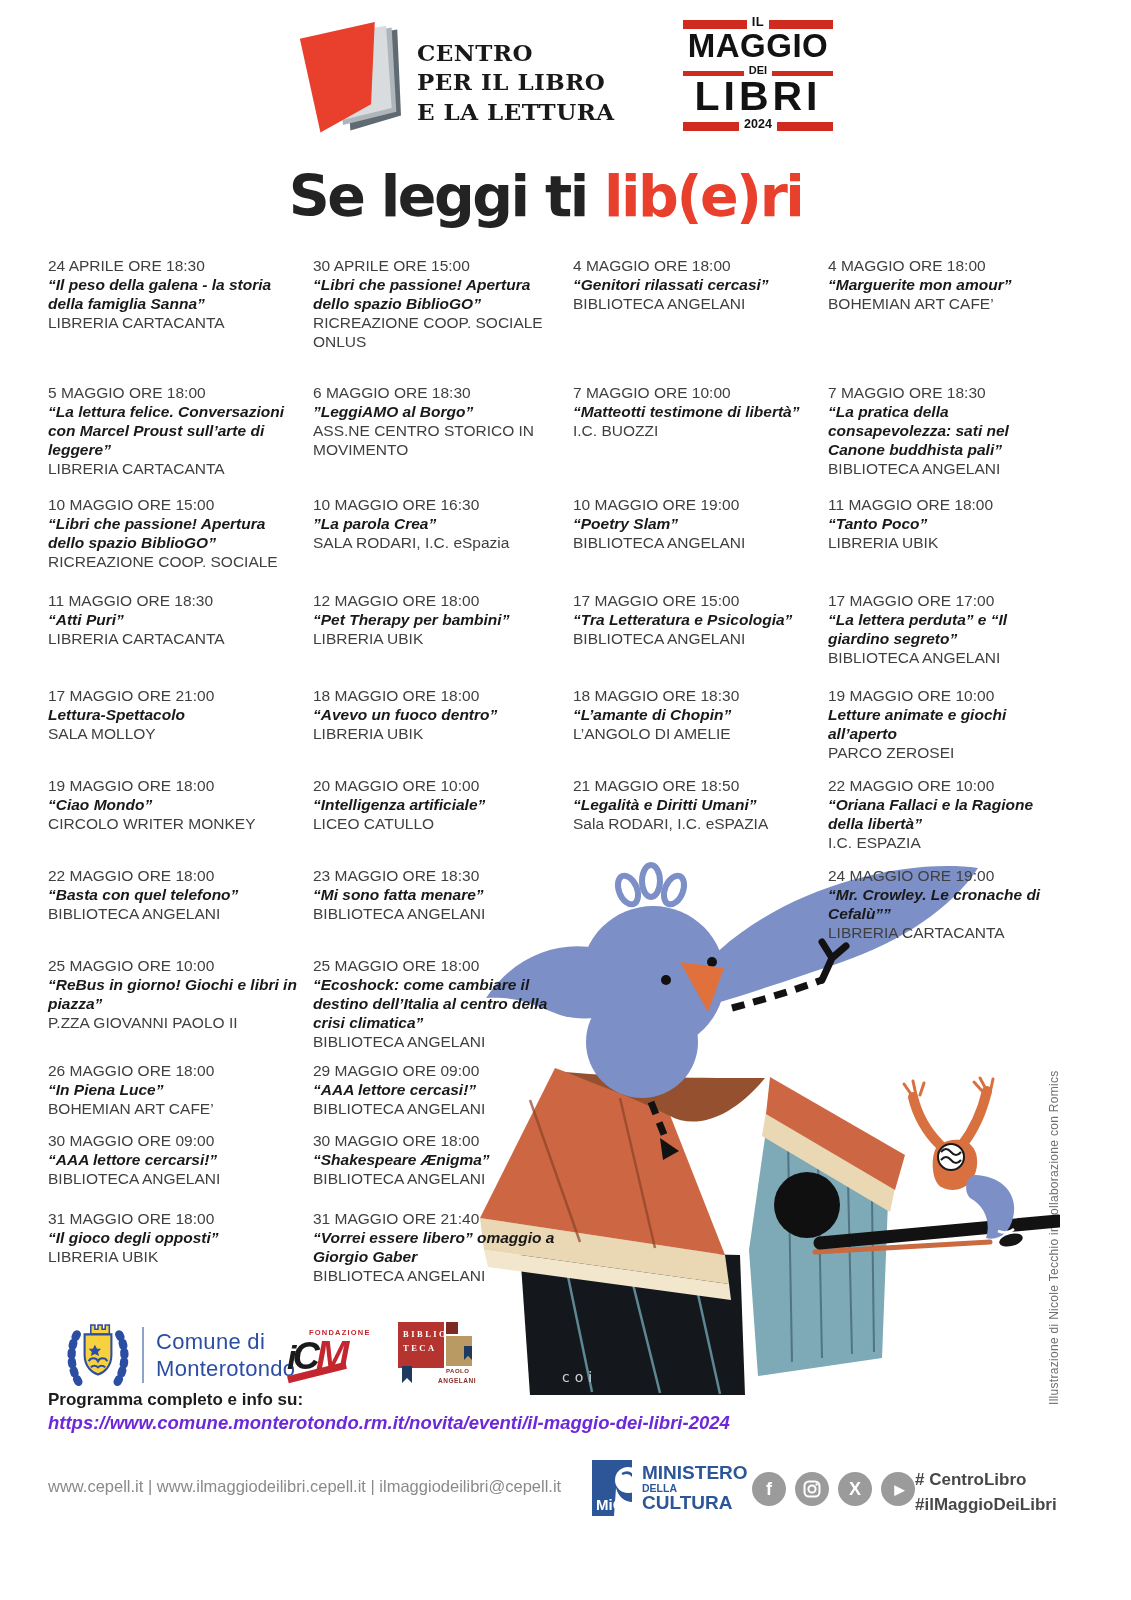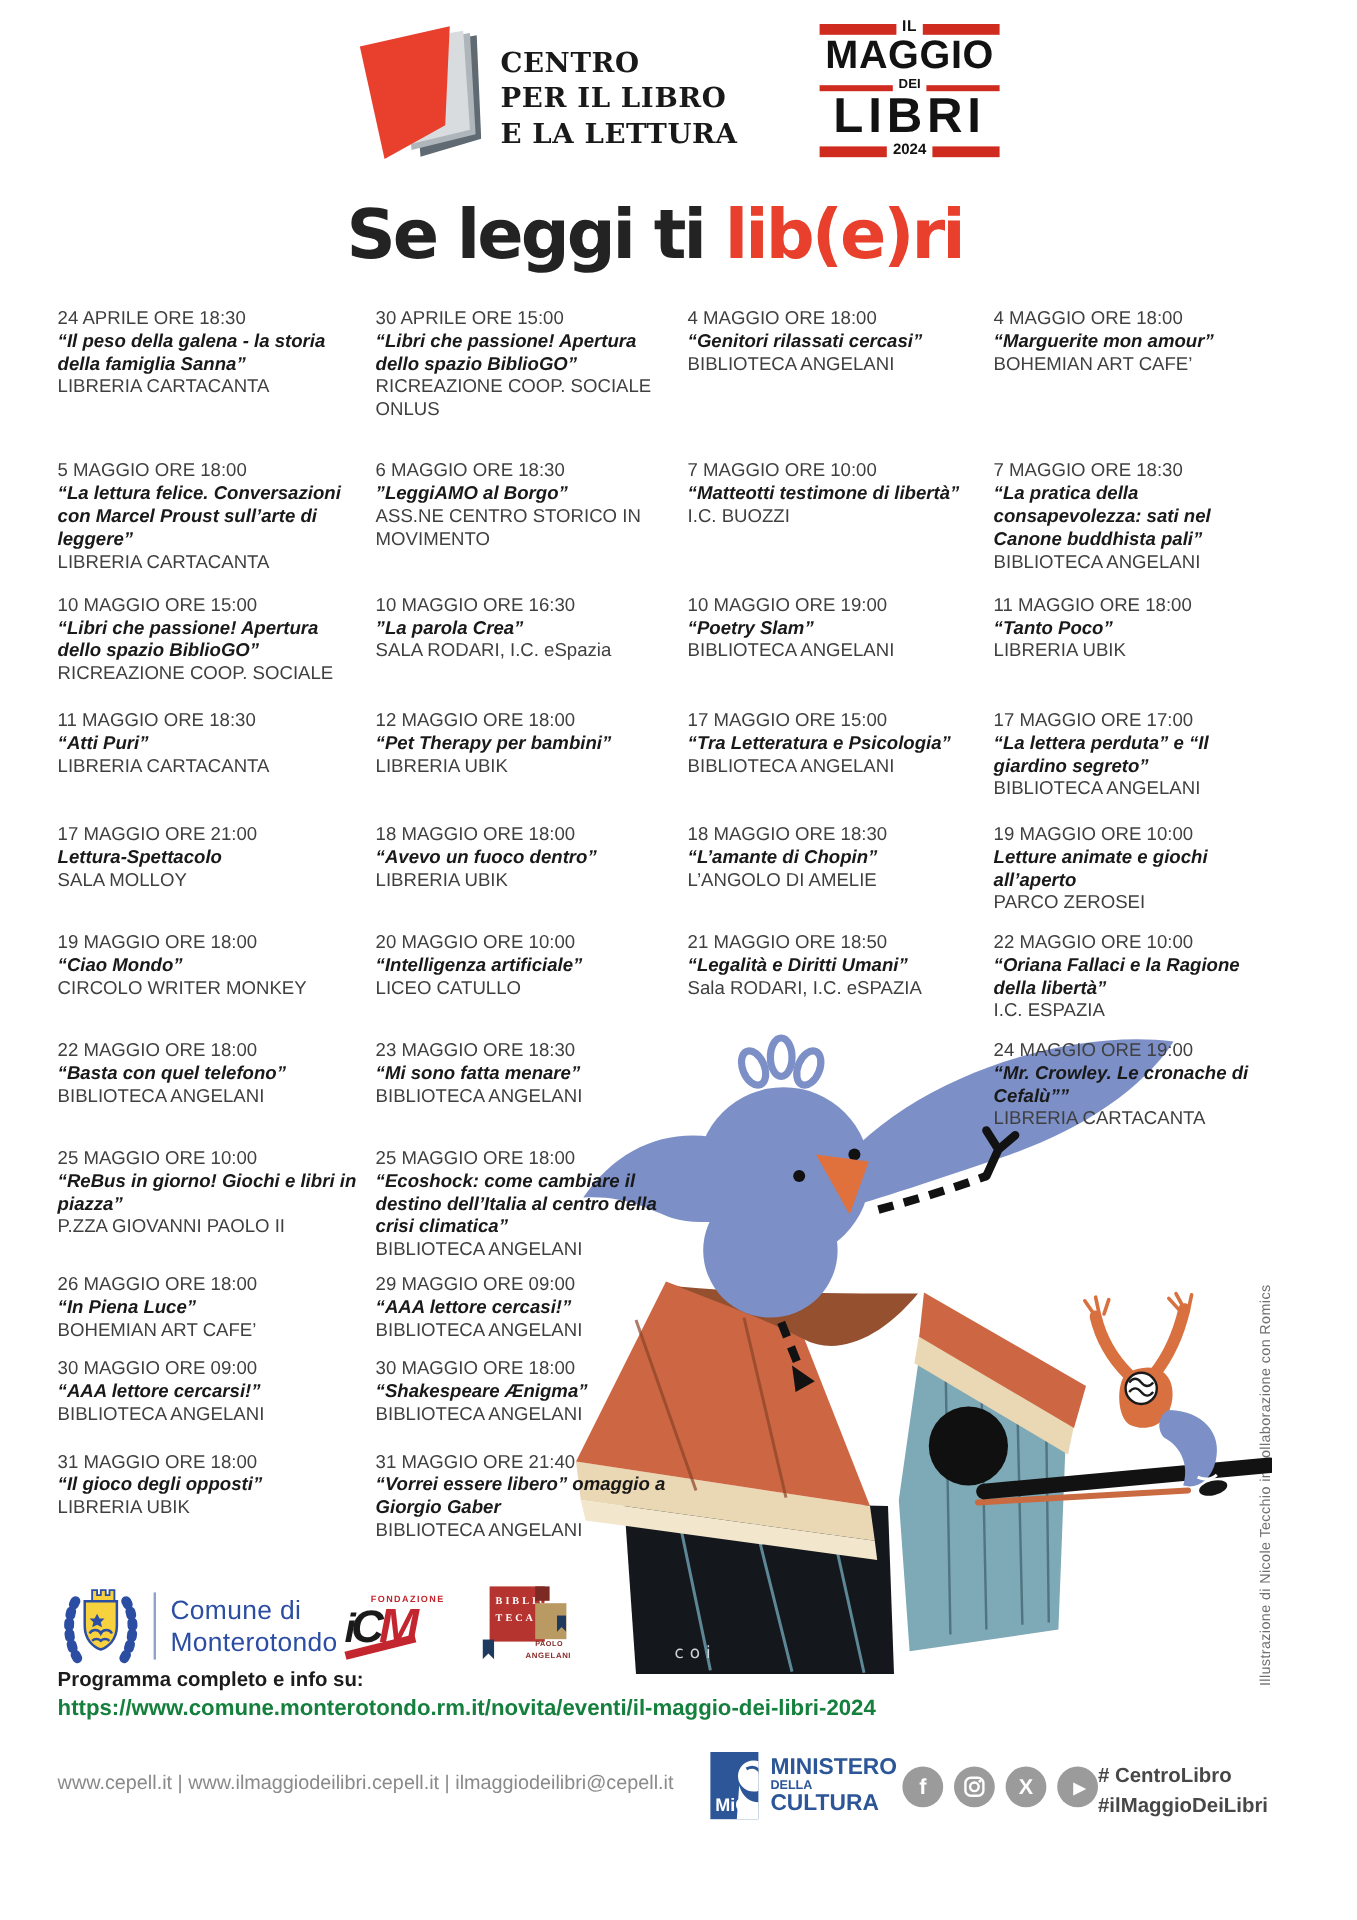--- a/index.html
+++ b/index.html
@@ -34,47 +34,47 @@
   .event .d{color:#3f3f3f;}
   .event .t{font-weight:bold;font-style:italic;color:#191919;}
   .event .v{color:#3f3f3f;}
 
   
   .illu{position:absolute;left:470px;top:850px;z-index:1;}
   .credit{position:absolute;left:1047px;top:1005px;height:400px;writing-mode:vertical-rl;
           transform:rotate(180deg);font-size:12px;color:#6f6f6f;letter-spacing:.3px;white-space:nowrap;}
 
   
-  .comune{position:absolute;left:52px;top:1322px;display:flex;align-items:center;gap:12px;}
+  .comune{position:absolute;left:66px;top:1322px;display:flex;align-items:center;gap:12px;}
   .comune .sep{width:2px;height:56px;background:#8fa3c8;}
   .comune-text{color:#2b4ea2;font-size:22px;line-height:1.25;letter-spacing:.3px;}
 
   .icm{position:absolute;left:287px;top:1328px;width:96px;}
   .icm .fond{color:#c3262e;font-size:7.5px;font-weight:bold;letter-spacing:1.2px;margin-left:22px;}
   .icm .mark{font-style:italic;font-weight:900;letter-spacing:-4px;line-height:.9;}
   .icm .mi{font-size:34px;color:#1a1a1a;}
   .icm .mc{font-size:38px;color:#1a1a1a;}
   .icm .mm{font-size:40px;color:#c3262e;}
   .icm .ribbon{width:60px;height:7px;background:#c3262e;transform:rotate(-14deg);margin-top:-4px;}
 
   .bibl{position:absolute;left:398px;top:1322px;width:78px;height:66px;}
   .bibl .red{position:absolute;left:0;top:0;width:46px;height:46px;background:#b5342f;
              color:#fff;font-family:"Liberation Serif",serif;font-weight:bold;font-size:8.5px;
-             letter-spacing:2.5px;line-height:1.6;padding:6px 0 0 5px;box-sizing:border-box;margin-left:10px;}
+             letter-spacing:2.5px;line-height:1.6;padding:6px 0 0 5px;box-sizing:border-box;}
   .bibl .maroon{position:absolute;left:48px;top:0;width:12px;height:12px;background:#7e2a24;}
   .bibl .gold{position:absolute;left:48px;top:14px;width:26px;height:30px;background:#b99a63;}
   .bibl .paolo{position:absolute;left:48px;top:46px;font-size:6px;font-weight:bold;color:#7e2a24;letter-spacing:.5px;}
   .bibl .angel{position:absolute;left:40px;top:55px;font-size:6.5px;font-weight:bold;color:#8a2c2a;letter-spacing:.5px;}
   .bibl .bm{position:absolute;left:4px;top:44px;width:10px;height:17px;background:#1f3a5f;
             clip-path:polygon(0 0,100% 0,100% 100%,50% 70%,0 100%);}
   .bibl .bm2{position:absolute;left:66px;top:24px;width:8px;height:14px;background:#1f3a5f;
             clip-path:polygon(0 0,100% 0,100% 100%,50% 70%,0 100%);}
 
   .prog-label{position:absolute;left:48px;top:1390px;font-size:17px;font-weight:bold;color:#1c1c1c;}
-  .prog-url{position:absolute;left:48px;top:1412px;font-size:18.5px;font-weight:bold;color:#15803d;}
+  .prog-url{position:absolute;left:48px;top:1412px;font-size:18.5px;font-weight:bold;color:#6d28d9;font-style:italic;}
   .links{position:absolute;left:48px;top:1477px;font-size:16.5px;color:#8a8a8a;}
 
   .mic{position:absolute;left:592px;top:1460px;display:flex;align-items:center;gap:10px;}
   .mic-sq{width:40px;height:56px;background:#2c5697;position:relative;overflow:hidden;}
   .mic-sq .abbr{position:absolute;left:4px;bottom:3px;color:#fff;font-weight:bold;font-size:15px;}
   .mic-text{color:#2c5697;line-height:1.02;}
   .mic-text .l1{font-size:19px;font-weight:600;}
   .mic-text .l2{font-size:10.5px;font-weight:600;}
   .mic-text .l3{font-size:19px;font-weight:bold;}
 

